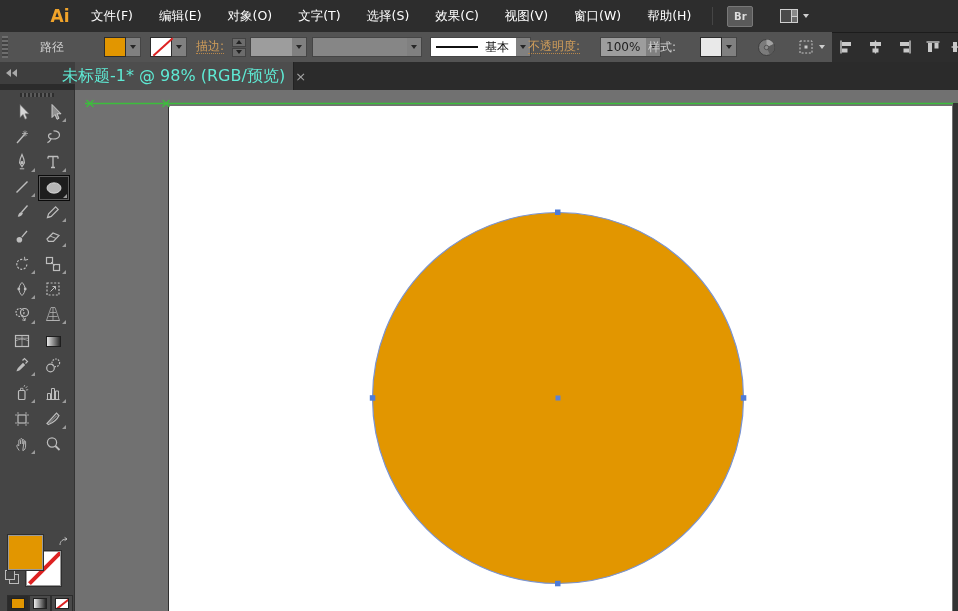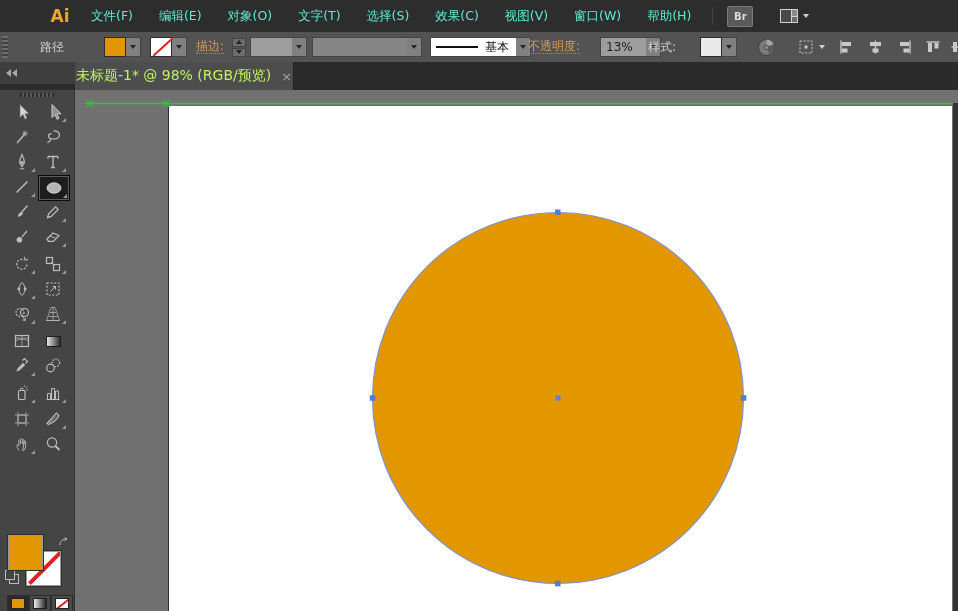--- a/index.html
+++ b/index.html
@@ -4,27 +4,27 @@
 <style>
   html,body{margin:0;padding:0;background:#222;}
   #app{position:relative;width:958px;height:611px;overflow:hidden;
        font-family:"DejaVu Sans","Liberation Sans",sans-serif;
        background:#2d2d2d;user-select:none;}
   
   .menubar{position:absolute;left:0;top:0;width:958px;height:32px;background:#2d2d2d;
            border-bottom:1px solid #1c1c1c;display:flex;align-items:center;padding-left:42px;}
   .ai-logo{width:36px;height:32px;display:flex;align-items:center;justify-content:center;
            color:#f0a32a;font-weight:bold;font-size:17px;}
-  .menu-item{color:#5eead4;font-size:12.5px;padding:0 13px;height:16px;display:flex;align-items:center;cursor:default;text-align:right;}
+  .menu-item{color:#ffffff;font-size:12.5px;padding:0 13px;height:16px;display:flex;align-items:center;cursor:default;text-align:right;}
   .menu-sep{width:1px;height:18px;background:#454545;margin:0 8px;}
   .br-btn{width:24px;height:19px;margin-left:6px;background:#5a5a5a;border:1px solid #787878;border-radius:2px;
           color:#ddd;font-size:10px;font-weight:bold;display:flex;align-items:center;justify-content:center;}
   .ws-switcher{margin-left:26px;display:flex;align-items:center;gap:4px;}
   
-  .controlbar{position:absolute;left:0;top:32px;width:958px;height:30px;background:#535353;
+  .controlbar{position:absolute;left:0;top:32px;width:832px;height:30px;background:#535353;
               border-bottom:2px solid #86efac;}
   .cb{position:absolute;top:0;height:30px;display:flex;align-items:center;}
   .grip{position:absolute;left:2px;top:4px;width:6px;height:22px;
         background:repeating-linear-gradient(180deg,#6e6e6e 0 2px,#424242 2px 4px);}
   .cb-label{color:#cfcfcf;font-size:12px;}
   .cb-link{color:#cf9d5a;font-size:12px;border-bottom:1px dotted #b8874a;line-height:13px;}
   .swatch-group{display:flex;height:20px;}
   .swatch{width:22px;height:20px;border:1px solid #2c2c2c;background:#fff;box-sizing:border-box;position:relative;}
   .swatch.none:before{content:"";position:absolute;left:-1px;top:8px;width:26px;height:2px;background:#d22;
         transform:rotate(-42deg);}
@@ -44,21 +44,21 @@
   .stroke-line{width:42px;height:2px;background:#111;margin-right:7px;}
   .style-swatch{width:22px;height:20px;background:#e9e9e9;border:1px solid #2c2c2c;box-sizing:border-box;}
   .icon-btn{display:flex;align-items:center;justify-content:center;}
   
   .tabbar{position:absolute;left:0;top:62px;width:958px;height:28px;background:#2b2b2b;}
   .panel-head{position:absolute;left:0;top:0;width:75px;height:22px;background:#3e3e3e;display:flex;align-items:center;}
   .collapse-icon{margin-left:6px;display:flex;gap:1px;}
   .tri-left{width:0;height:0;border-top:4px solid transparent;border-bottom:4px solid transparent;border-right:5px solid #a9a9a9;}
   .doc-tab{position:absolute;left:75px;top:0;width:218px;height:28px;background:#4d4d4d;border-right:1px solid #222;
         display:flex;align-items:center;justify-content:center;gap:10px;}
-  .doc-tab .title{color:#bef264;font-size:14px;white-space:nowrap;}
+  .doc-tab .title{color:#5eead4;font-size:16px;white-space:nowrap;}
   .doc-tab .close{color:#a5a5a5;font-size:13px;}
   
   .toolbar{position:absolute;left:0;top:90px;width:75px;height:521px;background:#454545;border-right:1px solid #333;box-sizing:border-box;}
   .grip-dots{position:absolute;left:20px;top:3px;width:34px;height:4px;
         background:repeating-linear-gradient(90deg,#2e2e2e 0 2px,#5a5a5a 2px 4px);}
   .tool{position:absolute;width:30px;height:24px;display:flex;align-items:center;justify-content:center;}
   .tool svg{stroke:#bdbdbd;fill:none;stroke-width:1.2;}
   .tool.fly:after{content:"";position:absolute;right:2px;bottom:2px;width:0;height:0;
         border-left:4px solid transparent;border-bottom:4px solid #9a9a9a;}
   .tool.selected{background:#1d1d1d;border:1px solid #0a0a0a;box-shadow:0 0 0 1px #5c5c5c inset;}
@@ -182,21 +182,21 @@
           </div>
       </div>
     </div>
 
     <div class="cb" style="left:528px">
         <span class="cb-link">不透明度:</span>
       </div>
 
     <div class="cb" style="left:600px">
       <div class="dd">
-        <div class="body" style="width:46px">13%</div>
+        <div class="body" style="width:46px">100%</div>
         <div class="dd-arrow">
             <span class="caret"></span>
           </div>
       </div>
     </div>
 
     <div class="cb" style="left:648px">
         <span class="cb-label">样式:</span>
       </div>
 

